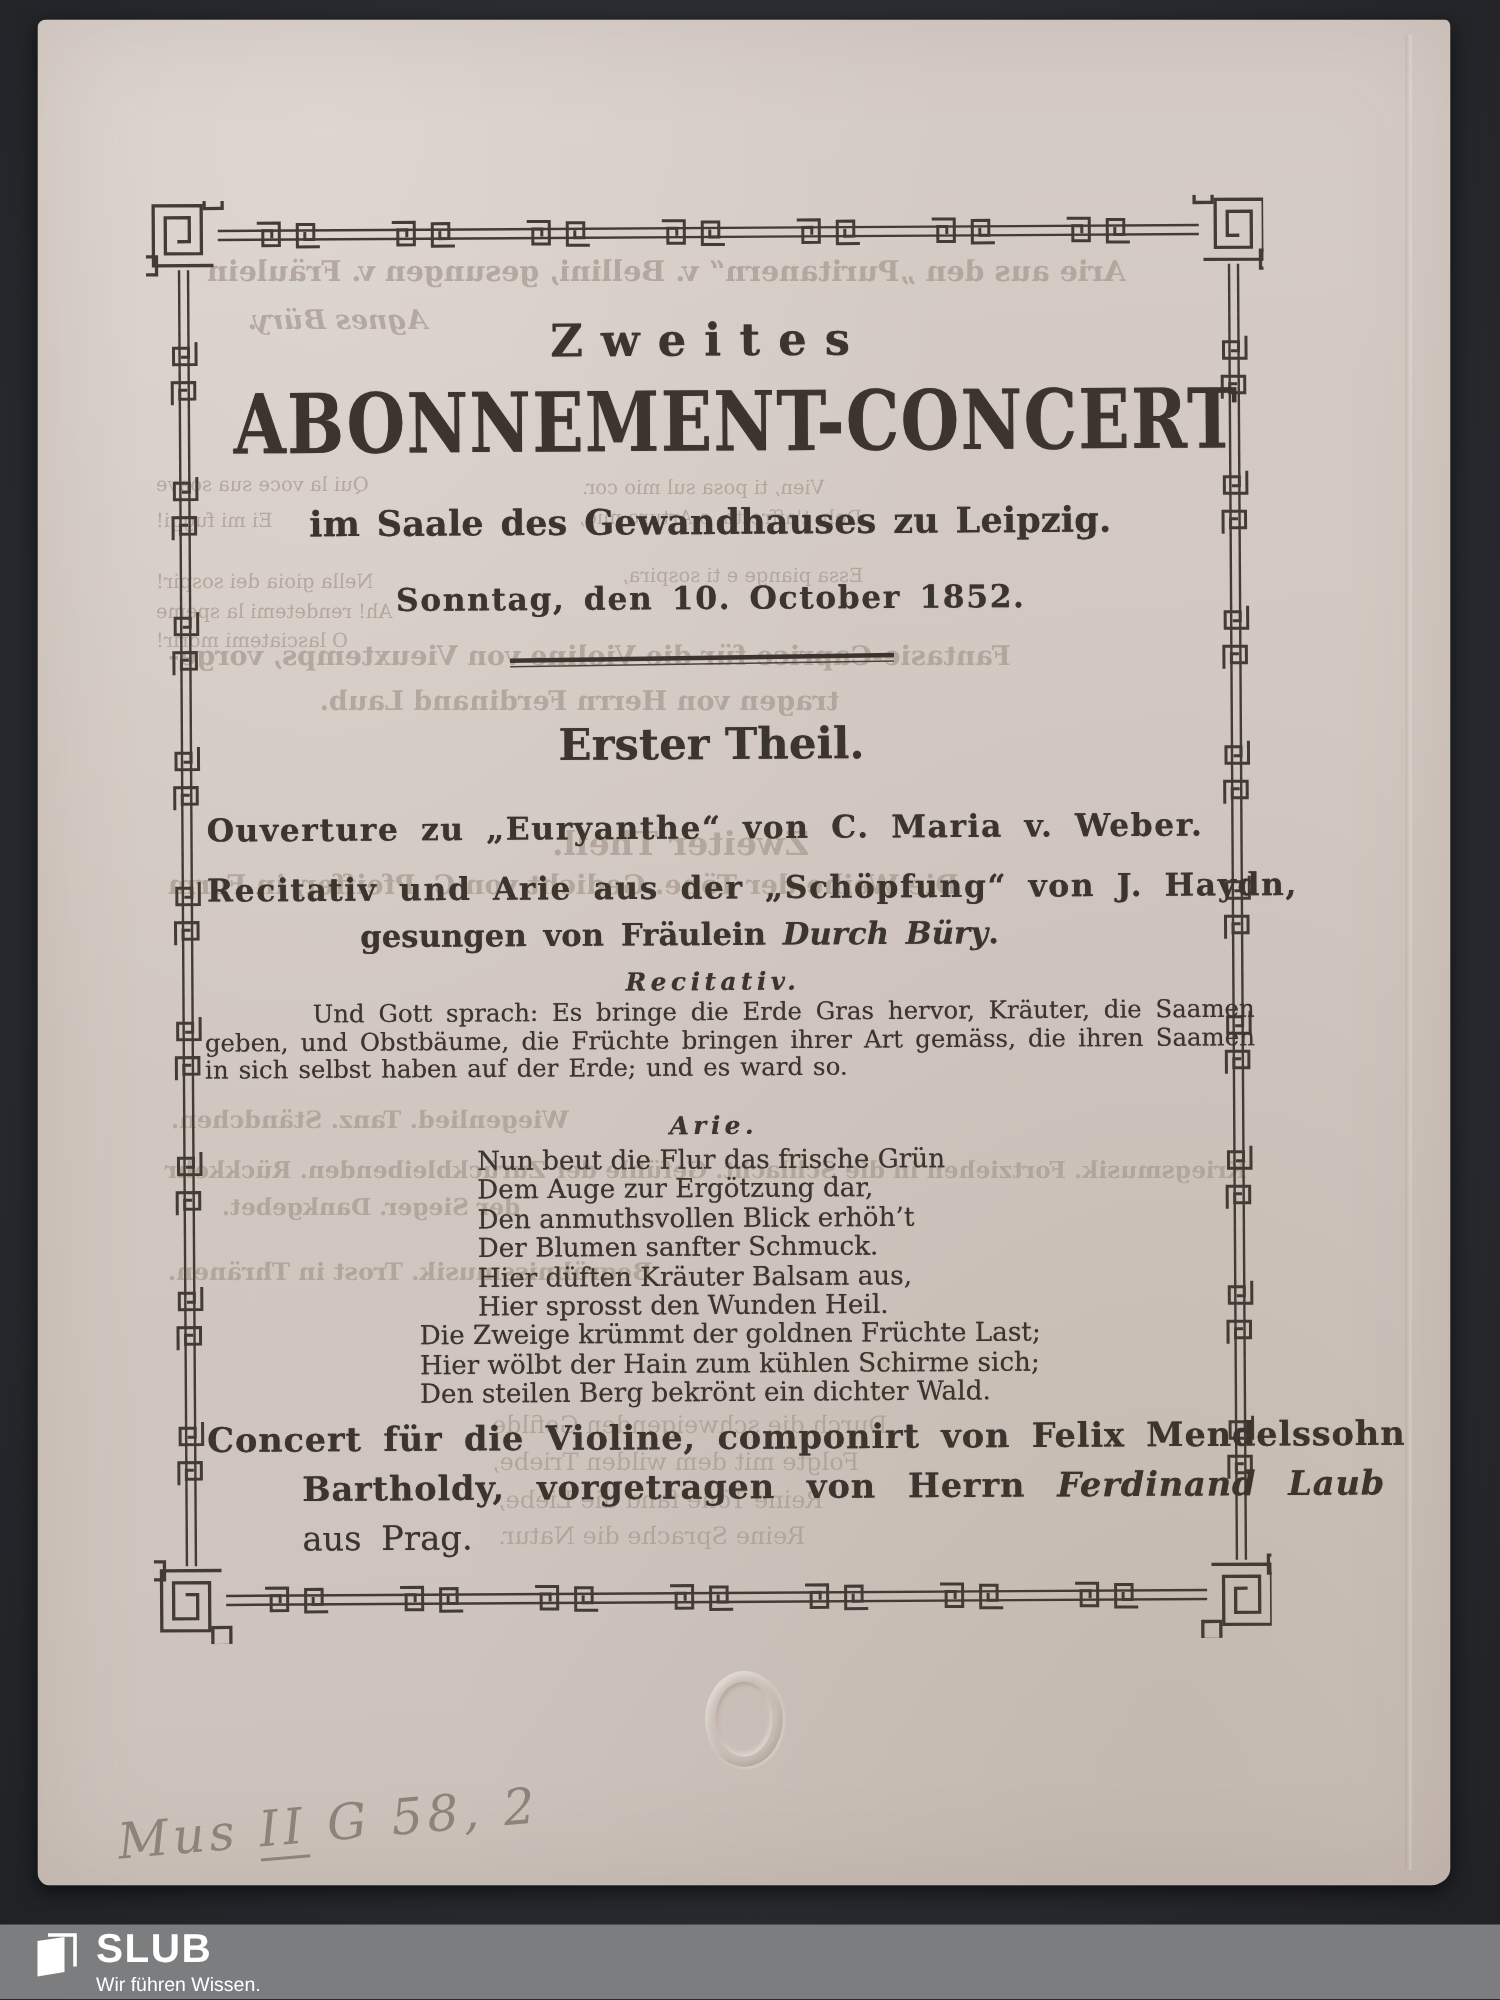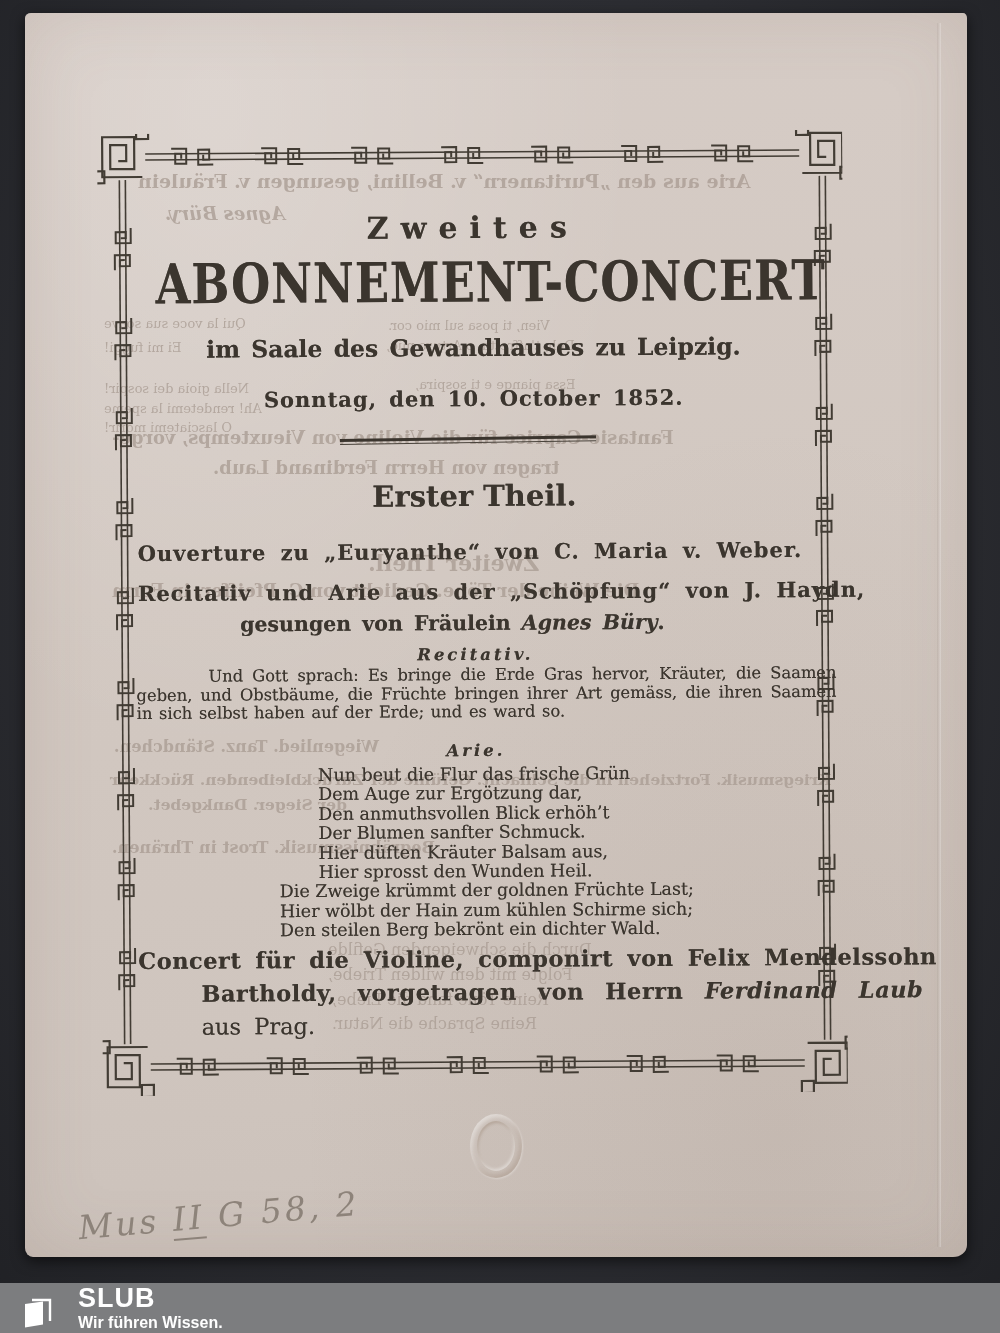--- a/index.html
+++ b/index.html
@@ -89,23 +89,23 @@
     color:#8d837a; transform:rotate(-5deg);
   }
   .hw-ul { border-bottom:2px solid #8d837a; }
   
   .footer {
     position:absolute; left:0; bottom:0; width:1000px; height:50px; z-index:6;
     background:#7c7d7f; color:#fff;
     display:flex; align-items:center; justify-content:space-between;
     padding:0 20px; font-family:"Liberation Sans", sans-serif;
   }
-  .slub { display:flex; align-items:flex-end; gap:22px; }
+  .slub { display:flex; align-items:flex-start; gap:8px; }
   .slub-word  { font-size:27px; font-weight:bold; letter-spacing:1px; line-height:1; }
-  .slub-slogan{ font-size:16px; font-weight:bold; margin-top:2px; }
+  .slub-slogan{ font-size:13px; font-weight:normal; margin-top:2px; }
   .museum { text-align:left; line-height:1.05; }
   .m1 { font-size:10px; letter-spacing:0.4px; }
   .m2 { font-size:19px; font-weight:bold; letter-spacing:1.5px; margin-left:16px; }
   .m3 { font-size:9px;  margin-left:18px; }
   .m4 { font-size:5.5px; margin-top:3px; letter-spacing:0.2px; }
 </style>
 </head>
 <body>
 
 <div class="stage">
@@ -196,21 +196,21 @@
   <div class="content">
     <div class="ctr series">Zweites</div>
     <div class="ctr title"><span>ABONNEMENT-CONCERT</span></div>
     <div class="ctr venue">im Saale des Gewandhauses zu Leipzig.</div>
     <div class="ctr date">Sonntag, den 10. October 1852.</div>
     <div class="rule"></div>
     <div class="ctr part">Erster Theil.</div>
     <div class="line item1">Ouverture zu „Euryanthe“ von C. Maria v. Weber.</div>
     <div class="line item2a">Recitativ und Arie aus der „Schöpfung“ von J. Haydn,</div>
     <div class="line item2b">
-      <span>gesungen von Fräulein </span><span class="it">Agnes Büry</span><span>.</span>
+      <span>gesungen von Fräulein </span><span class="it">Durch Büry</span><span>.</span>
     </div>
     <div class="ctr subhead recit-h">Recitativ.</div>
     <div class="recit-p">Und Gott sprach: Es bringe die Erde Gras hervor, Kräuter, die Saamen geben, und Obstbäume, die Früchte bringen ihrer Art gemäss, die ihren Saamen in sich selbst haben auf der Erde; und es ward so.</div>
     <div class="ctr subhead arie-h">Arie.</div>
     <div class="poem">
       <div>Nun beut die Flur das frische Grün</div>
       <div>Dem Auge zur Ergötzung dar,</div>
       <div>Den anmuthsvollen Blick erhöh’t</div>
       <div>Der Blumen sanfter Schmuck.</div>
       <div>Hier düften Kräuter Balsam aus,</div>

